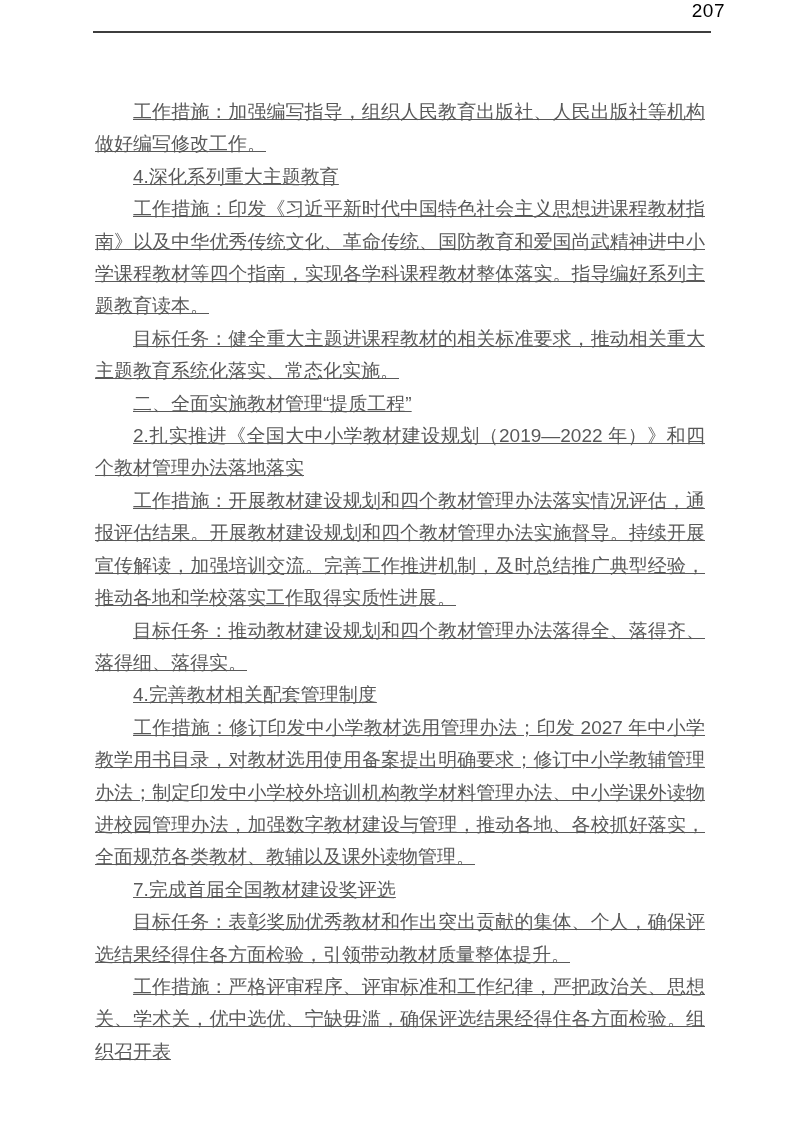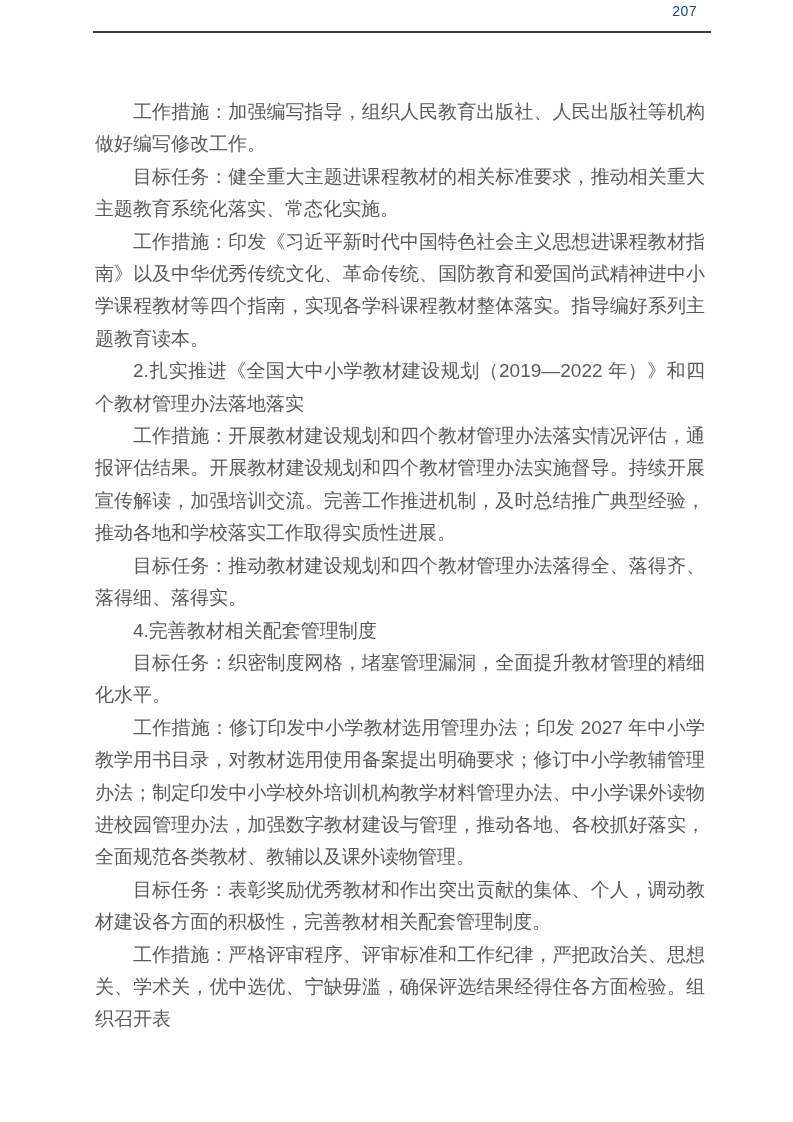--- a/index.html
+++ b/index.html
@@ -15,24 +15,24 @@
     font-family: "Liberation Sans", sans-serif;
   }
   .page {
     position: absolute;
     inset: 0;
     background: #ffffff;
   }
   .page-number {
     position: absolute;
     top: 3px;
-    right: 96px;
-    font-size: 14px;
+    right: 68px;
+    font-size: 19px;
     line-height: 16px;
-    color: #0c4a6e;
+    color: #000000;
     letter-spacing: 0.5px;
   }
   .header-rule {
     position: absolute;
     top: 31px;
     left: 93px;
     width: 618px;
     height: 2px;
     background: #3d3d3d;
   }
@@ -43,52 +43,55 @@
     width: 610px;
     color: #595959;
     font-size: 19px;
     line-height: 32.4px;
     text-align: justify;
   }
   .doc-body p {
     margin: 0;
     padding: 0;
     text-indent: 2em;
+    text-decoration: underline;
   }
 </style>
 </head>
 <body>
 
 <div class="page">
 
   <div class="page-number">207</div>
 
   <div class="header-rule"></div>
 
   <div class="doc-body">
 
       <p>工作措施：加强编写指导，组织人民教育出版社、人民出版社等机构做好编写修改工作。</p>
 
+      <p>4.深化系列重大主题教育</p>
+
+      <p>工作措施：印发《习近平新时代中国特色社会主义思想进课程教材指南》以及中华优秀传统文化、革命传统、国防教育和爱国尚武精神进中小学课程教材等四个指南，实现各学科课程教材整体落实。指导编好系列主题教育读本。</p>
 
       <p>目标任务：健全重大主题进课程教材的相关标准要求，推动相关重大主题教育系统化落实、常态化实施。</p>
 
-      <p>工作措施：印发《习近平新时代中国特色社会主义思想进课程教材指南》以及中华优秀传统文化、革命传统、国防教育和爱国尚武精神进中小学课程教材等四个指南，实现各学科课程教材整体落实。指导编好系列主题教育读本。</p>
-
+      <p>二、全面实施教材管理“提质工程”</p>
 
       <p>2.扎实推进《全国大中小学教材建设规划（2019—2022 年）》和四个教材管理办法落地落实</p>
 
       <p>工作措施：开展教材建设规划和四个教材管理办法落实情况评估，通报评估结果。开展教材建设规划和四个教材管理办法实施督导。持续开展宣传解读，加强培训交流。完善工作推进机制，及时总结推广典型经验，推动各地和学校落实工作取得实质性进展。</p>
 
       <p>目标任务：推动教材建设规划和四个教材管理办法落得全、落得齐、落得细、落得实。</p>
 
       <p>4.完善教材相关配套管理制度</p>
 
-      <p>目标任务：织密制度网格，堵塞管理漏洞，全面提升教材管理的精细化水平。</p>
 
       <p>工作措施：修订印发中小学教材选用管理办法；印发 2027 年中小学教学用书目录，对教材选用使用备案提出明确要求；修订中小学教辅管理办法；制定印发中小学校外培训机构教学材料管理办法、中小学课外读物进校园管理办法，加强数字教材建设与管理，推动各地、各校抓好落实，全面规范各类教材、教辅以及课外读物管理。</p>
 
+      <p>7.完成首届全国教材建设奖评选</p>
 
-      <p>目标任务：表彰奖励优秀教材和作出突出贡献的集体、个人，调动教材建设各方面的积极性，完善教材相关配套管理制度。</p>
+      <p>目标任务：表彰奖励优秀教材和作出突出贡献的集体、个人，确保评选结果经得住各方面检验，引领带动教材质量整体提升。</p>
 
       <p>工作措施：严格评审程序、评审标准和工作纪律，严把政治关、思想关、学术关，优中选优、宁缺毋滥，确保评选结果经得住各方面检验。组织召开表</p>
     </div>
 
 </div>
 
 </body></html>

